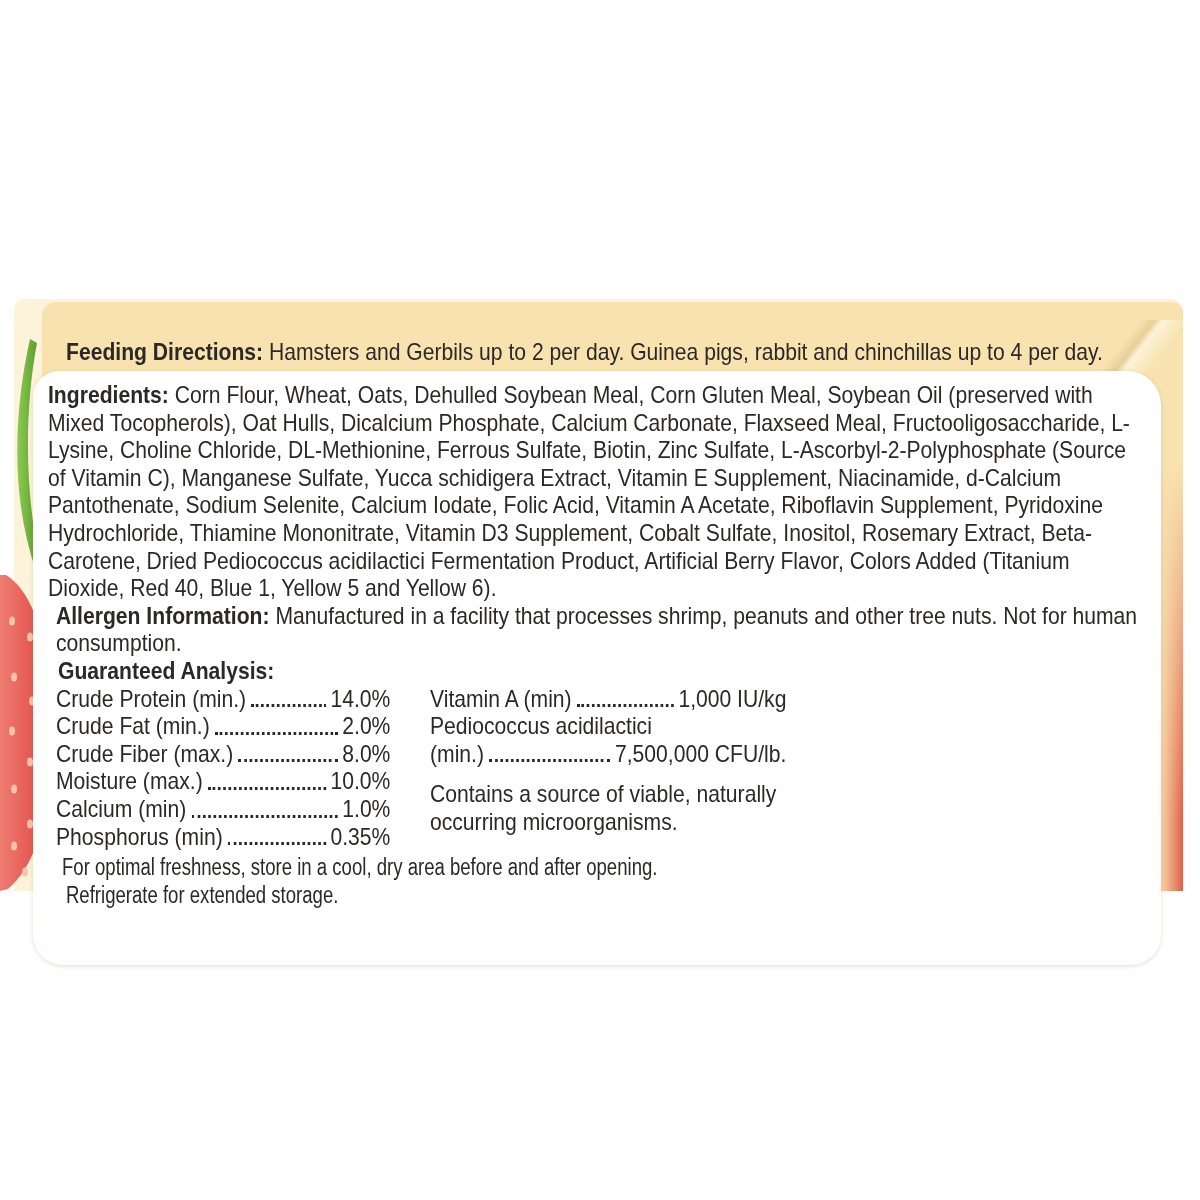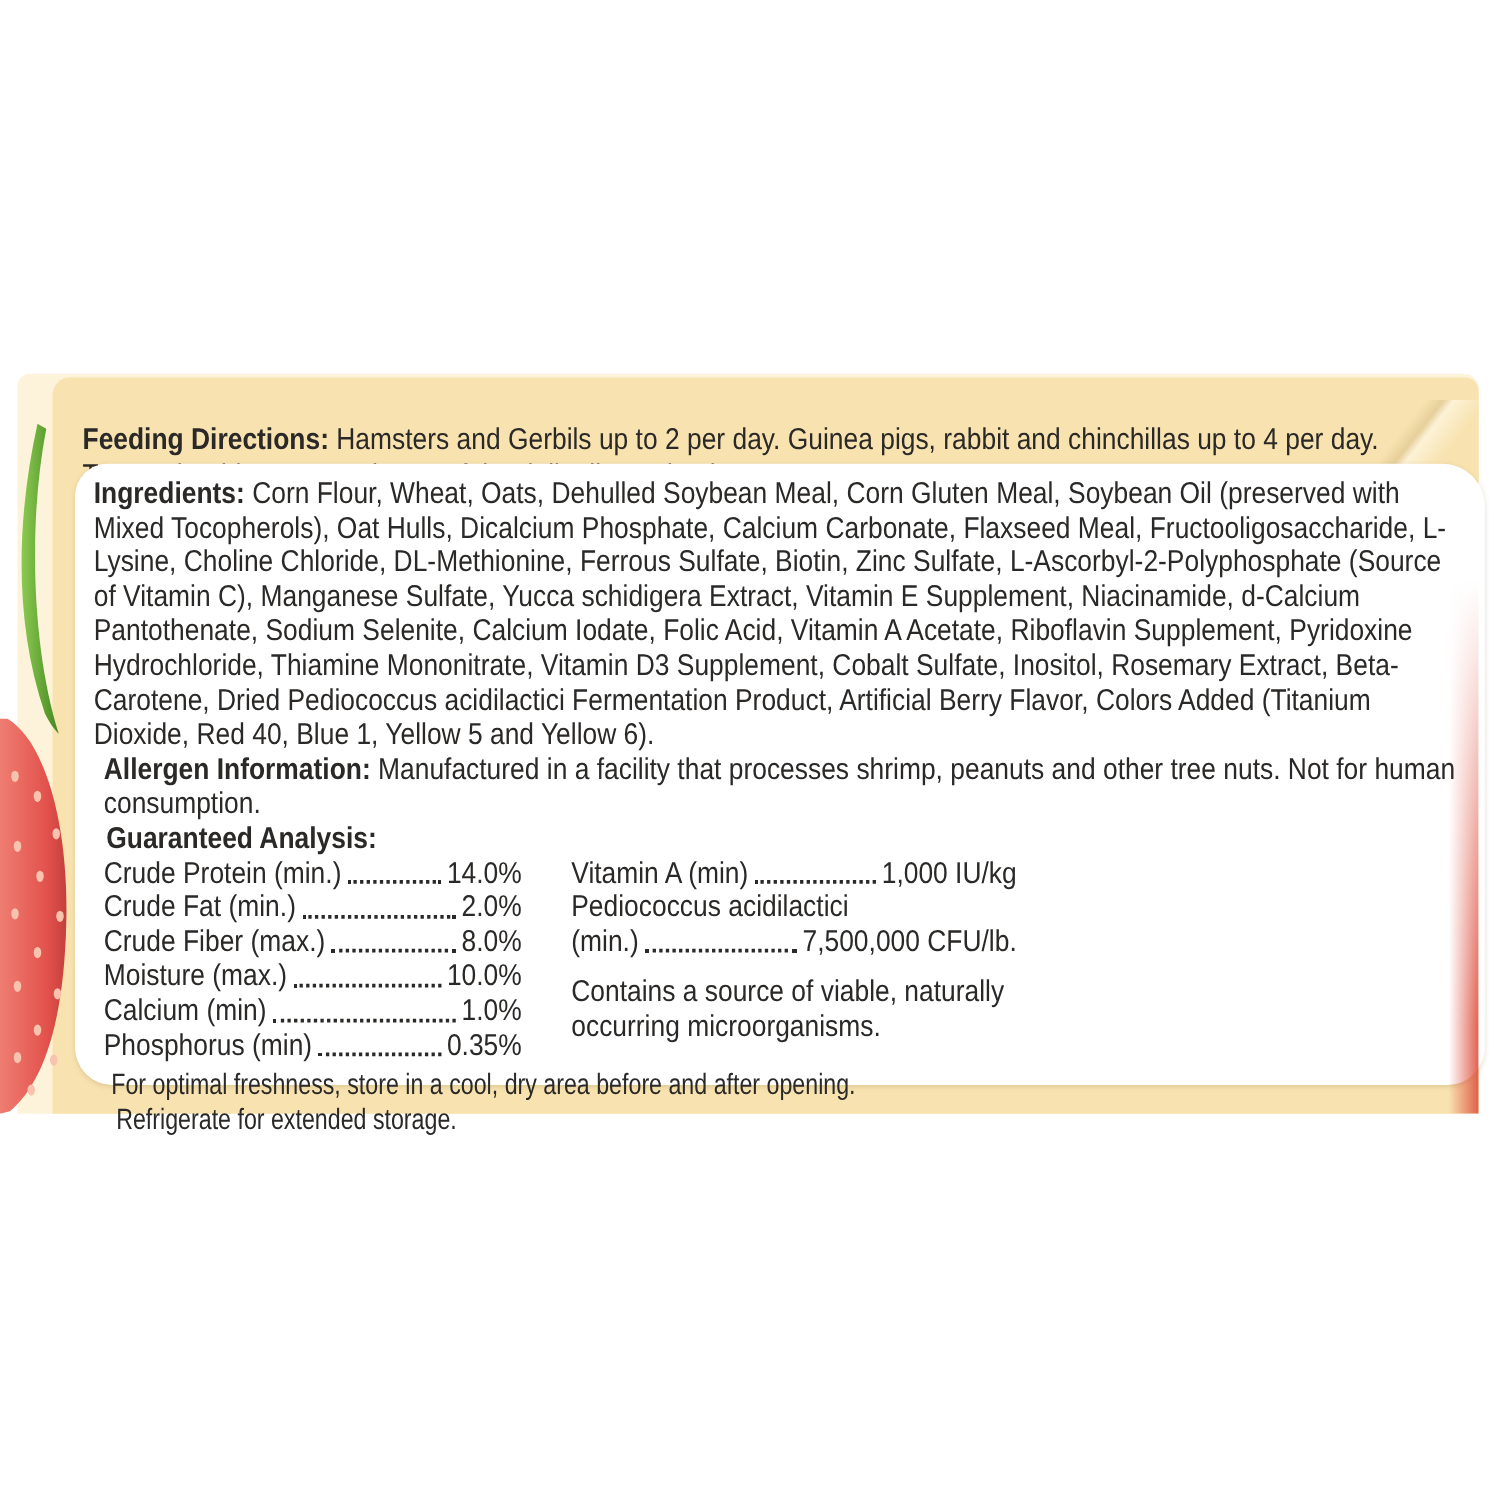--- a/index.html
+++ b/index.html
@@ -22,25 +22,24 @@
   .txt{margin:0;font-size:24px;line-height:27.6px;}
   .scale-text{transform:scaleX(0.88);transform-origin:0 0;width:113.6%;}
   .scale-text-more{transform:scaleX(0.79);transform-origin:0 0;width:126%;}
   .feeding{
     position:absolute;left:24px;top:11px;width:1230px;
     font-size:24px;line-height:29px;
   }
   b{font-weight:bold;}
   .fruit{position:absolute;left:-14px;top:0;z-index:2;}
   .whitebox{
-    position:absolute;left:19px;top:72px;width:1128px;height:497px;
+    position:absolute;left:19px;top:72px;width:1128px;height:594px;
     background:#ffffff;border-radius:26px 34px 30px 30px;z-index:3;
     padding:10px 30px 0 15px;box-sizing:border-box;
     box-shadow:0 1px 4px rgba(150,118,58,0.25);
-    margin-left:27px;
   }
   .allergen{margin-left:8px;}
   .ga-head{margin-left:10px;font-weight:bold;}
   .ga-cols{display:flex;margin-left:8px;font-size:24px;line-height:27.6px;}
   .ga-left{width:380px;flex:0 0 auto;}
   .ga-gap{width:45px;flex:0 0 auto;}
   .ga-right{width:405px;flex:0 0 auto;}
   .row{display:flex;}
   .row .leader{flex:1 1 auto;border-bottom:3px dotted #2b2927;margin:0 5px 5px 6px;}
   .row .val{white-space:nowrap;}

